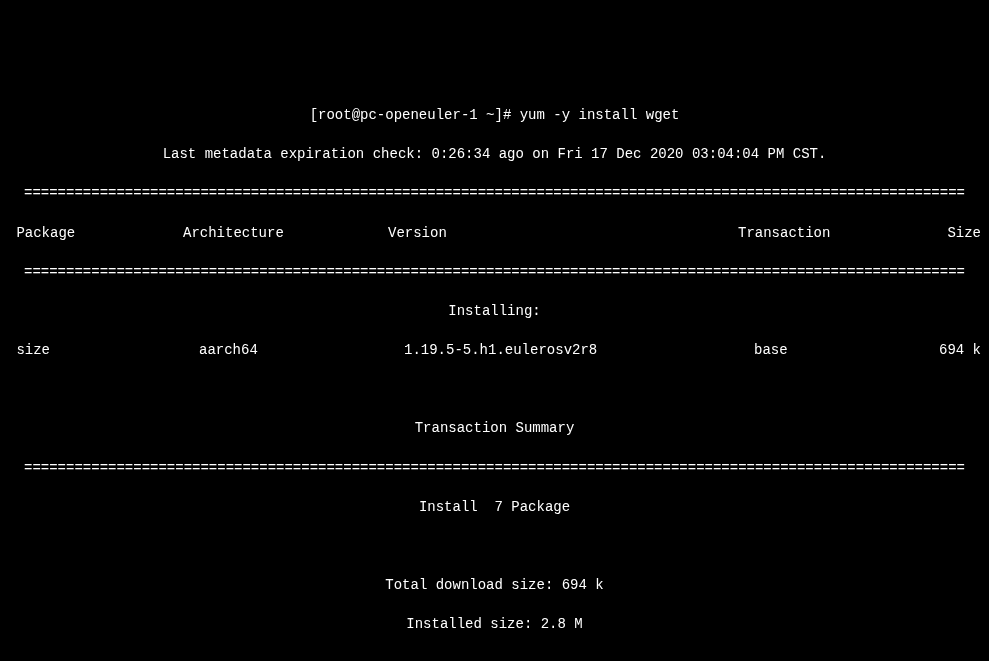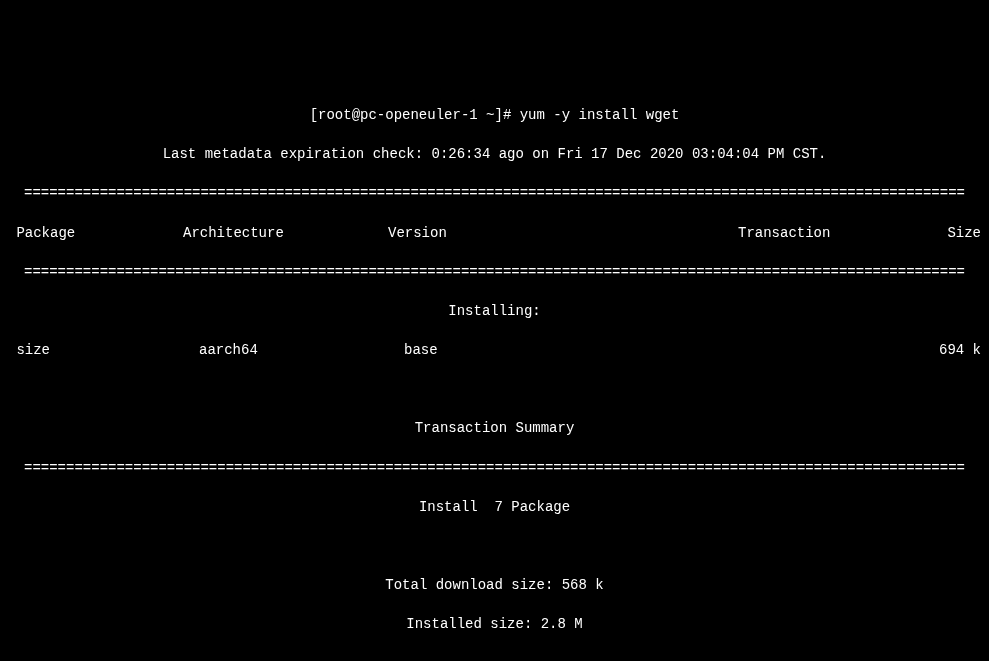--- a/index.html
+++ b/index.html
@@ -35,27 +35,27 @@
 
 
 
 <div>
 <span class="line"><span>[root@pc-openeuler-1 ~]# </span><span>yum -y install wget</span></span>
 <span class="line">Last metadata expiration check: 0:26:34 ago on Fri 17 Dec 2020 03:04:04 PM CST.</span>
 <span class="line">================================================================================================================</span>
 <div class="row"><span style="width:175px;"> Package</span><span style="width:205px;">Architecture</span><span style="width:350px;">Version</span><span>Transaction</span><span class="spacer"></span><span>Size</span></div>
 <span class="line">================================================================================================================</span>
 <span class="line">Installing:</span>
-<div class="row"><span style="width:175px;"> size</span><span style="width:205px;margin-left:16px;">aarch64</span><span>base</span><span class="spacer"></span><span>694 k</span></div>
+<div class="row"><span style="width:175px;"> size</span><span style="width:205px;margin-left:16px;">aarch64</span><span style="width:350px;">1.19.5-5.h1.eulerosv2r8</span><span>base</span><span class="spacer"></span><span>694 k</span></div>
 <span class="line"> </span>
 <span class="line">Transaction Summary</span>
 <span class="line">================================================================================================================</span>
 <span class="line">Install  7 Package</span>
 <span class="line"> </span>
-<span class="line">Total download size: 568 k</span>
+<span class="line">Total download size: 694 k</span>
 <span class="line">Installed size: 2.8 M</span>
 
 
 
 
 
 
 
 
 

